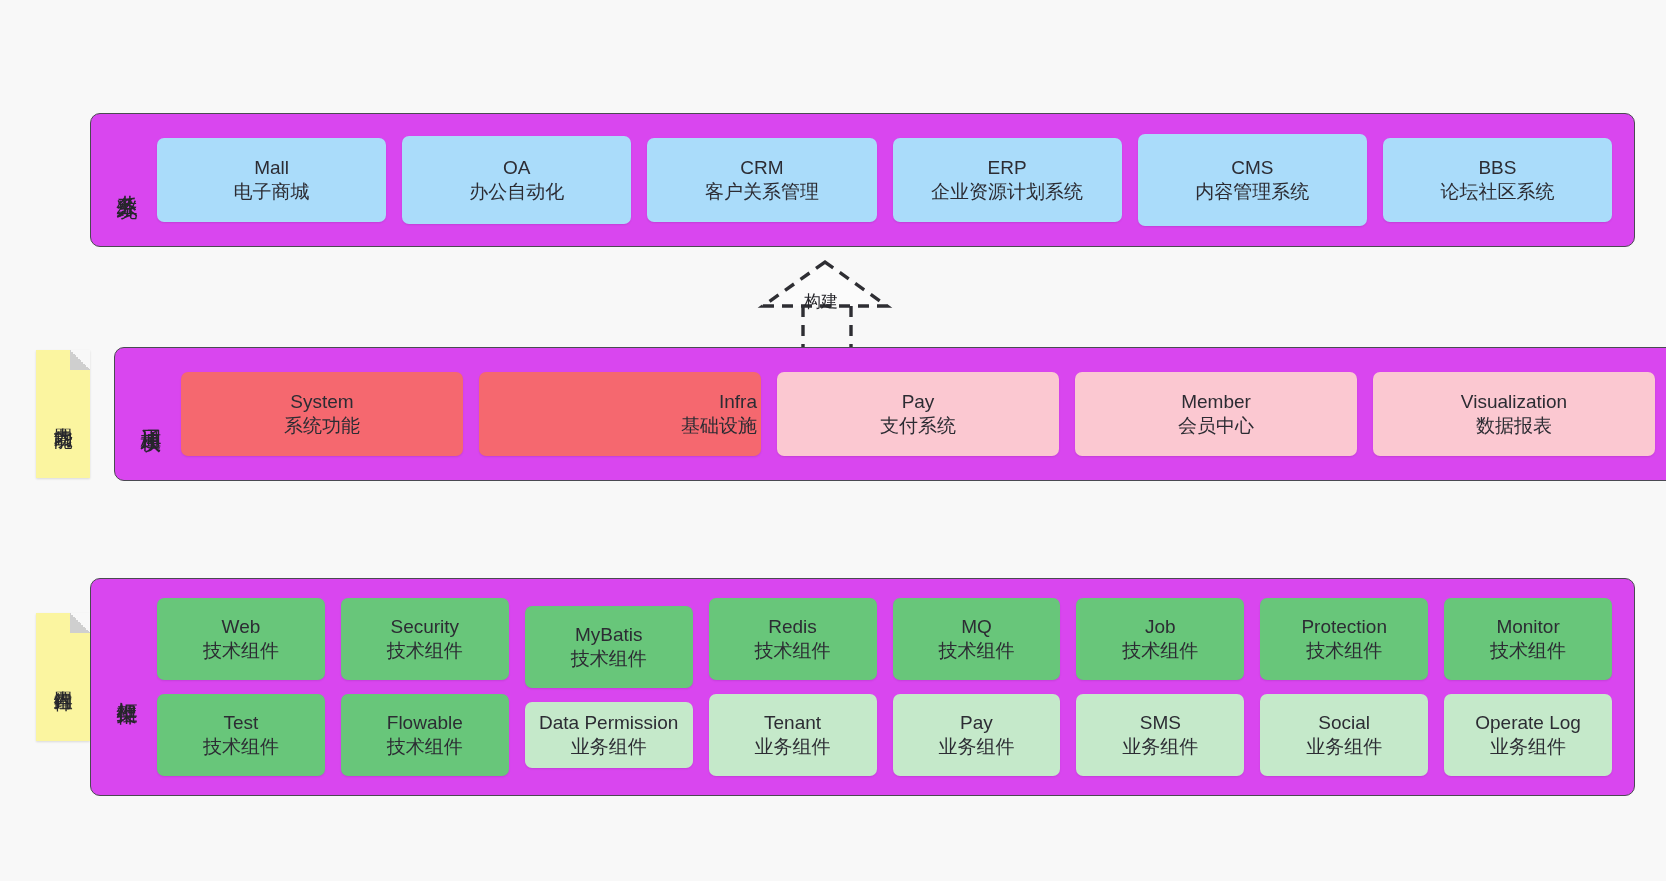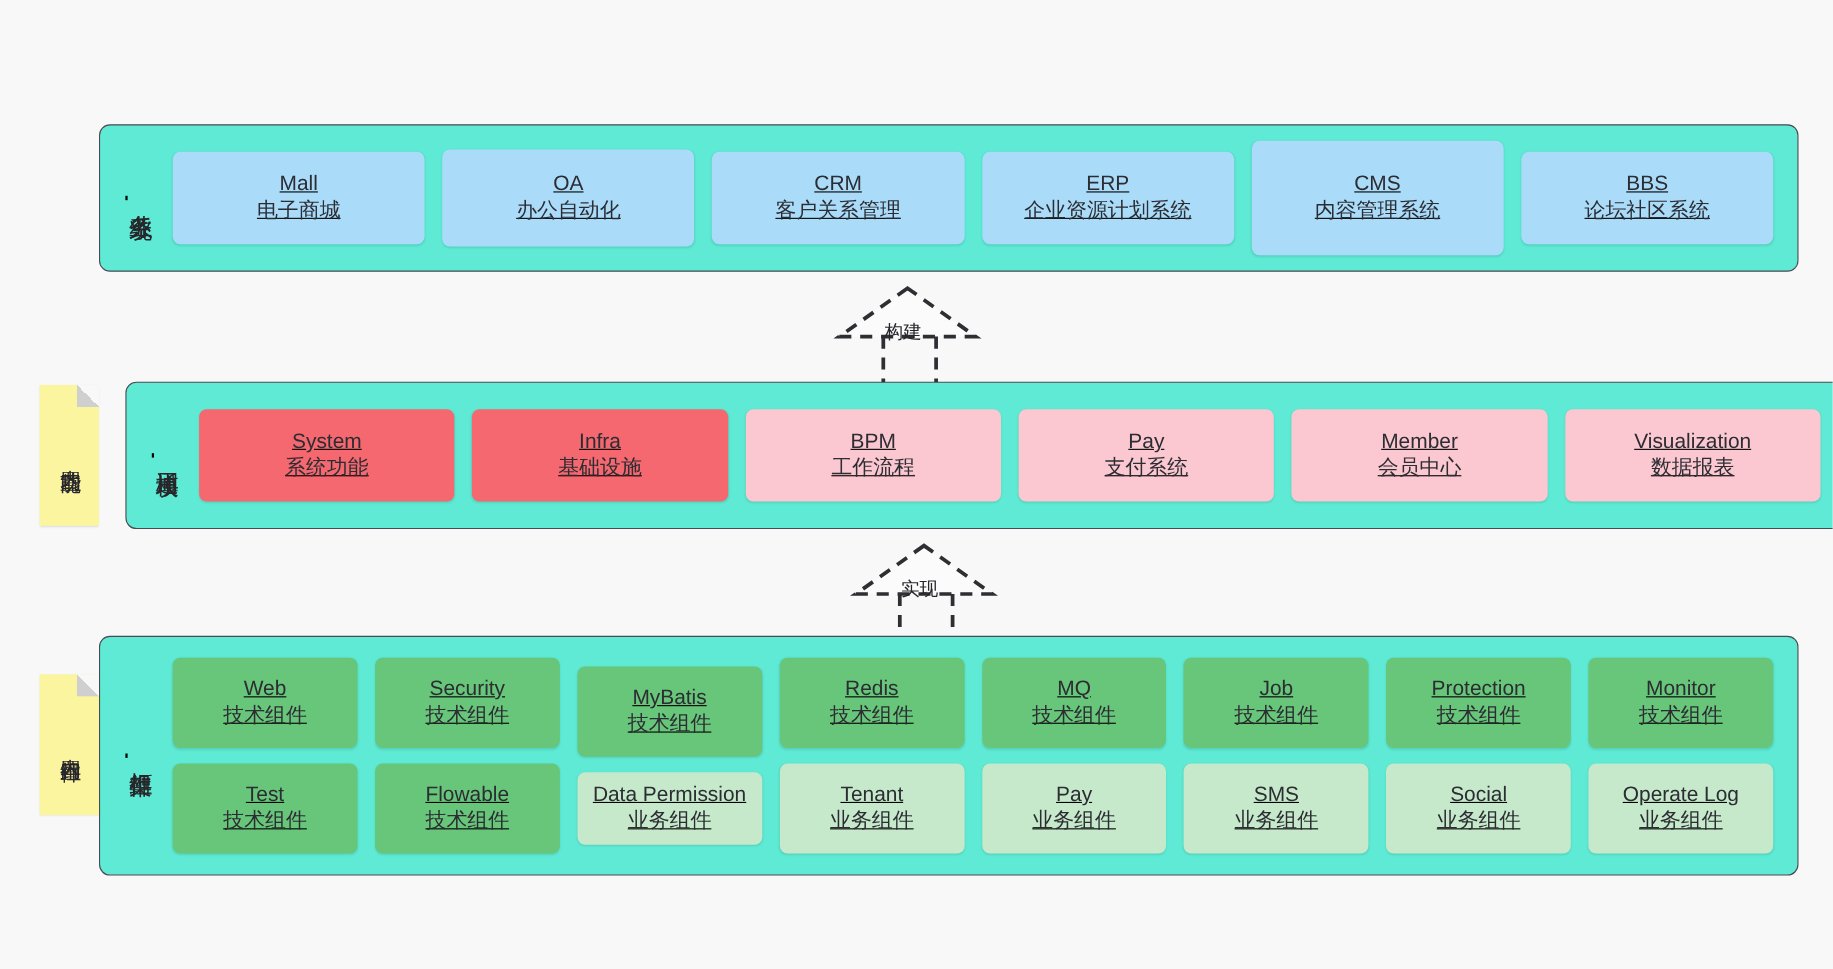--- a/index.html
+++ b/index.html
@@ -8,27 +8,26 @@
     height: 881px;
     background: #f8f8f8;
     font-family: "Liberation Sans", "DejaVu Sans", sans-serif;
     overflow: hidden;
   }
   #canvas { position: relative; width: 1666px; height: 881px; }
 
   
   .layer {
     position: absolute;
-    background: #5eead4;
+    background: #d946ef;
     border: 1.6px solid #4a4a52;
     border-radius: 10px;
     display: flex;
     align-items: center;
     padding: 5px 14px;
-    text-decoration: underline;
   }
   .layer-title {
     flex: 0 0 auto;
     width: 30px;
     margin: 0 10px 0 4px;
     font-size: 21px;
     line-height: 1.16;
     color: #26262b;
     text-align: center;
     writing-mode: vertical-rl;
@@ -130,21 +129,21 @@
             <div class="l2">客户关系管理</div>
           </div>
         </div>
         <div class="col">
           <div class="card c-blue" style="height: 84px;">
             <div class="l1">ERP</div>
             <div class="l2">企业资源计划系统</div>
           </div>
         </div>
         <div class="col">
-          <div class="card c-blue" style="height: 104px; text-align: right;">
+          <div class="card c-blue" style="height: 92px; text-align: right;">
             <div class="l1">CMS</div>
             <div class="l2">内容管理系统</div>
           </div>
         </div>
         <div class="col">
           <div class="card c-blue" style="height: 84px;">
             <div class="l1">BBS</div>
             <div class="l2">论坛社区系统</div>
           </div>
         </div>
@@ -169,29 +168,23 @@
   <div class="layer" id="layer-common" style="left:90px; top:347px; width:1564px; height:134px;margin-left:24px;">
     <div class="layer-title">通用模块</div>
     <div class="cells" id="cells-common">
         <div class="col">
           <div class="card c-red" style="height: 84px;">
             <div class="l1">System</div>
             <div class="l2">系统功能</div>
           </div>
         </div>
         <div class="col">
-          <div class="card c-red" style="height: 84px;">
+          <div class="card c-red" style="height: 84px; align-items: flex-end;">
             <div class="l1">Infra</div>
             <div class="l2">基础设施</div>
-          </div>
-        </div>
-        <div class="col">
-          <div class="card c-pink" style="height: 84px;">
-            <div class="l1">BPM</div>
-            <div class="l2">工作流程</div>
           </div>
         </div>
         <div class="col">
           <div class="card c-pink" style="height: 84px;">
             <div class="l1">Pay</div>
             <div class="l2">支付系统</div>
           </div>
         </div>
         <div class="col">
           <div class="card c-pink" style="height: 84px;">
@@ -201,27 +194,20 @@
         </div>
         <div class="col">
           <div class="card c-pink" style="height: 84px;">
             <div class="l1">Visualization</div>
             <div class="l2">数据报表</div>
           </div>
         </div>
       </div>
   </div>
 
-  <div class="conn" style="left:768px; top:492px; width:150px; height:86px;">
-    <svg width="150" height="86" viewBox="0 0 150 86">
-      <polygon points="72,4 10,48 134,48" fill="#fbfbfb" stroke="#2e2e33" stroke-width="3.4" stroke-dasharray="11 8" stroke-linejoin="miter"></polygon>
-      <path d="M50,48 L50,86 M98,48 L98,86" stroke="#2e2e33" stroke-width="3.4" stroke-dasharray="11 8" fill="none"></path>
-    </svg>
-    <div class="conn-label" style="left:51px; top:32px;">实现</div>
-  </div>
 
   <div class="note" style="left:36px; top:613px; height:128px;">
     <span class="fold"></span>
     <span>内置组件</span>
   </div>
 
   <div class="layer" id="layer-framework" style="left:90px; top:578px; width:1545px; height:218px;">
     <div class="layer-title">框架组件</div>
     <div class="cells" id="cells-framework">
         <div class="col">

